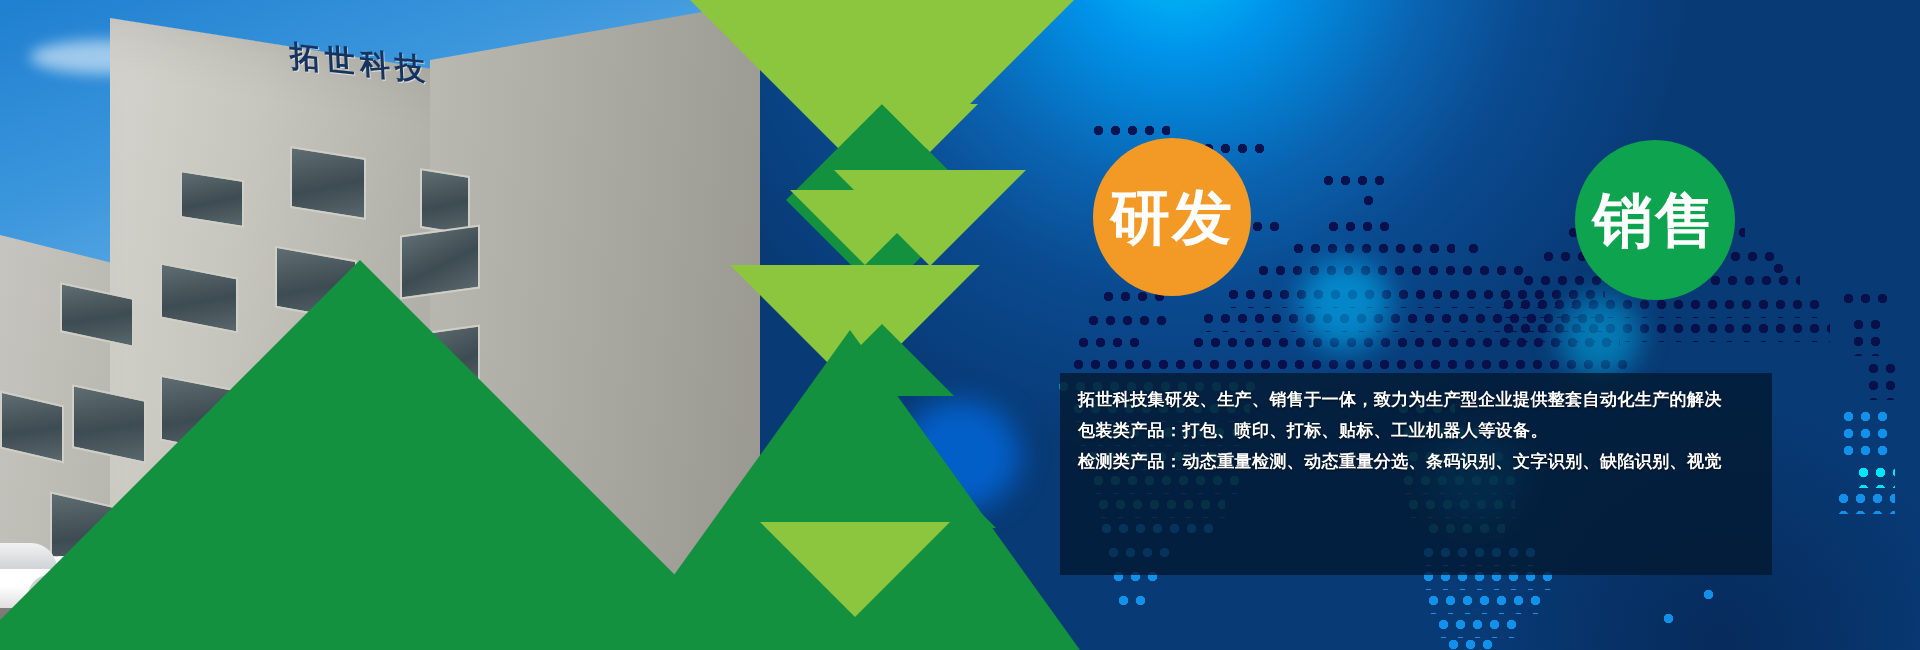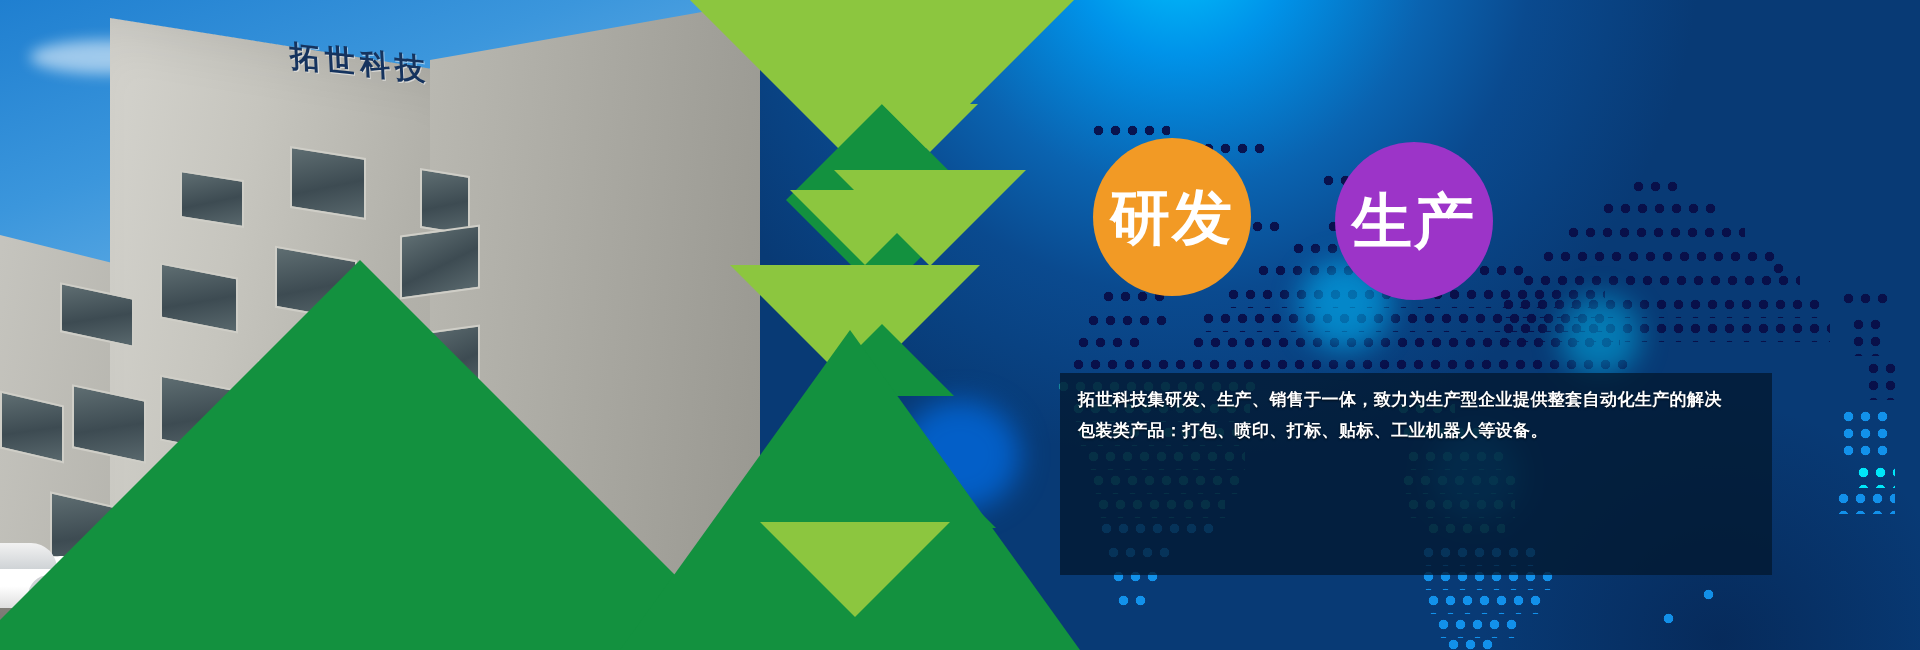--- a/index.html
+++ b/index.html
@@ -298,24 +298,25 @@
     <div class="tri" style="left:840px;top:450px;border-left:78px solid transparent;border-right:78px solid transparent;border-bottom:78px solid #13913F;"></div>
     <div class="tri" style="left:795px;top:462px;border-left:60px solid transparent;border-right:60px solid transparent;border-top:60px solid #8CC63F;"></div>
     <div class="tri" style="left:800px;top:520px;border-left:80px solid transparent;border-right:80px solid transparent;border-top:80px solid #8CC63F;"></div>
     <div class="tri" style="left:620px;top:330px;border-left:230px solid transparent;border-right:230px solid transparent;border-bottom:320px solid #13913F;"></div>
     <div class="tri" style="left:760px;top:522px;border-left:95px solid transparent;border-right:95px solid transparent;border-top:95px solid #8CC63F;"></div>
   </div>
 
   <div class="circle" style="left:1093px;top:138px;width:158px;height:158px;background:#F29A25;">
     <span>研发</span>
   </div>
-  <div class="circle" style="left:1335px;top:142px;width:158px;height:158px;background:#9C34C8;">
-    <span>生产</span>
+  <div class="circle" style="left:1575px;top:140px;width:160px;height:160px;background:#0DA34F;">
+    <span>销售</span>
   </div>
 
   <div class="panel">
     <div class="ptext">
       <p>拓世科技集研发、生产、销售于一体，致力为生产型企业提供整套自动化生产的解决</p>
       <p>包装类产品：打包、喷印、打标、贴标、工业机器人等设备。</p>
+      <p>检测类产品：动态重量检测、动态重量分选、条码识别、文字识别、缺陷识别、视觉</p>
     </div>
   </div>
 
 </div>
 
 </body></html>

